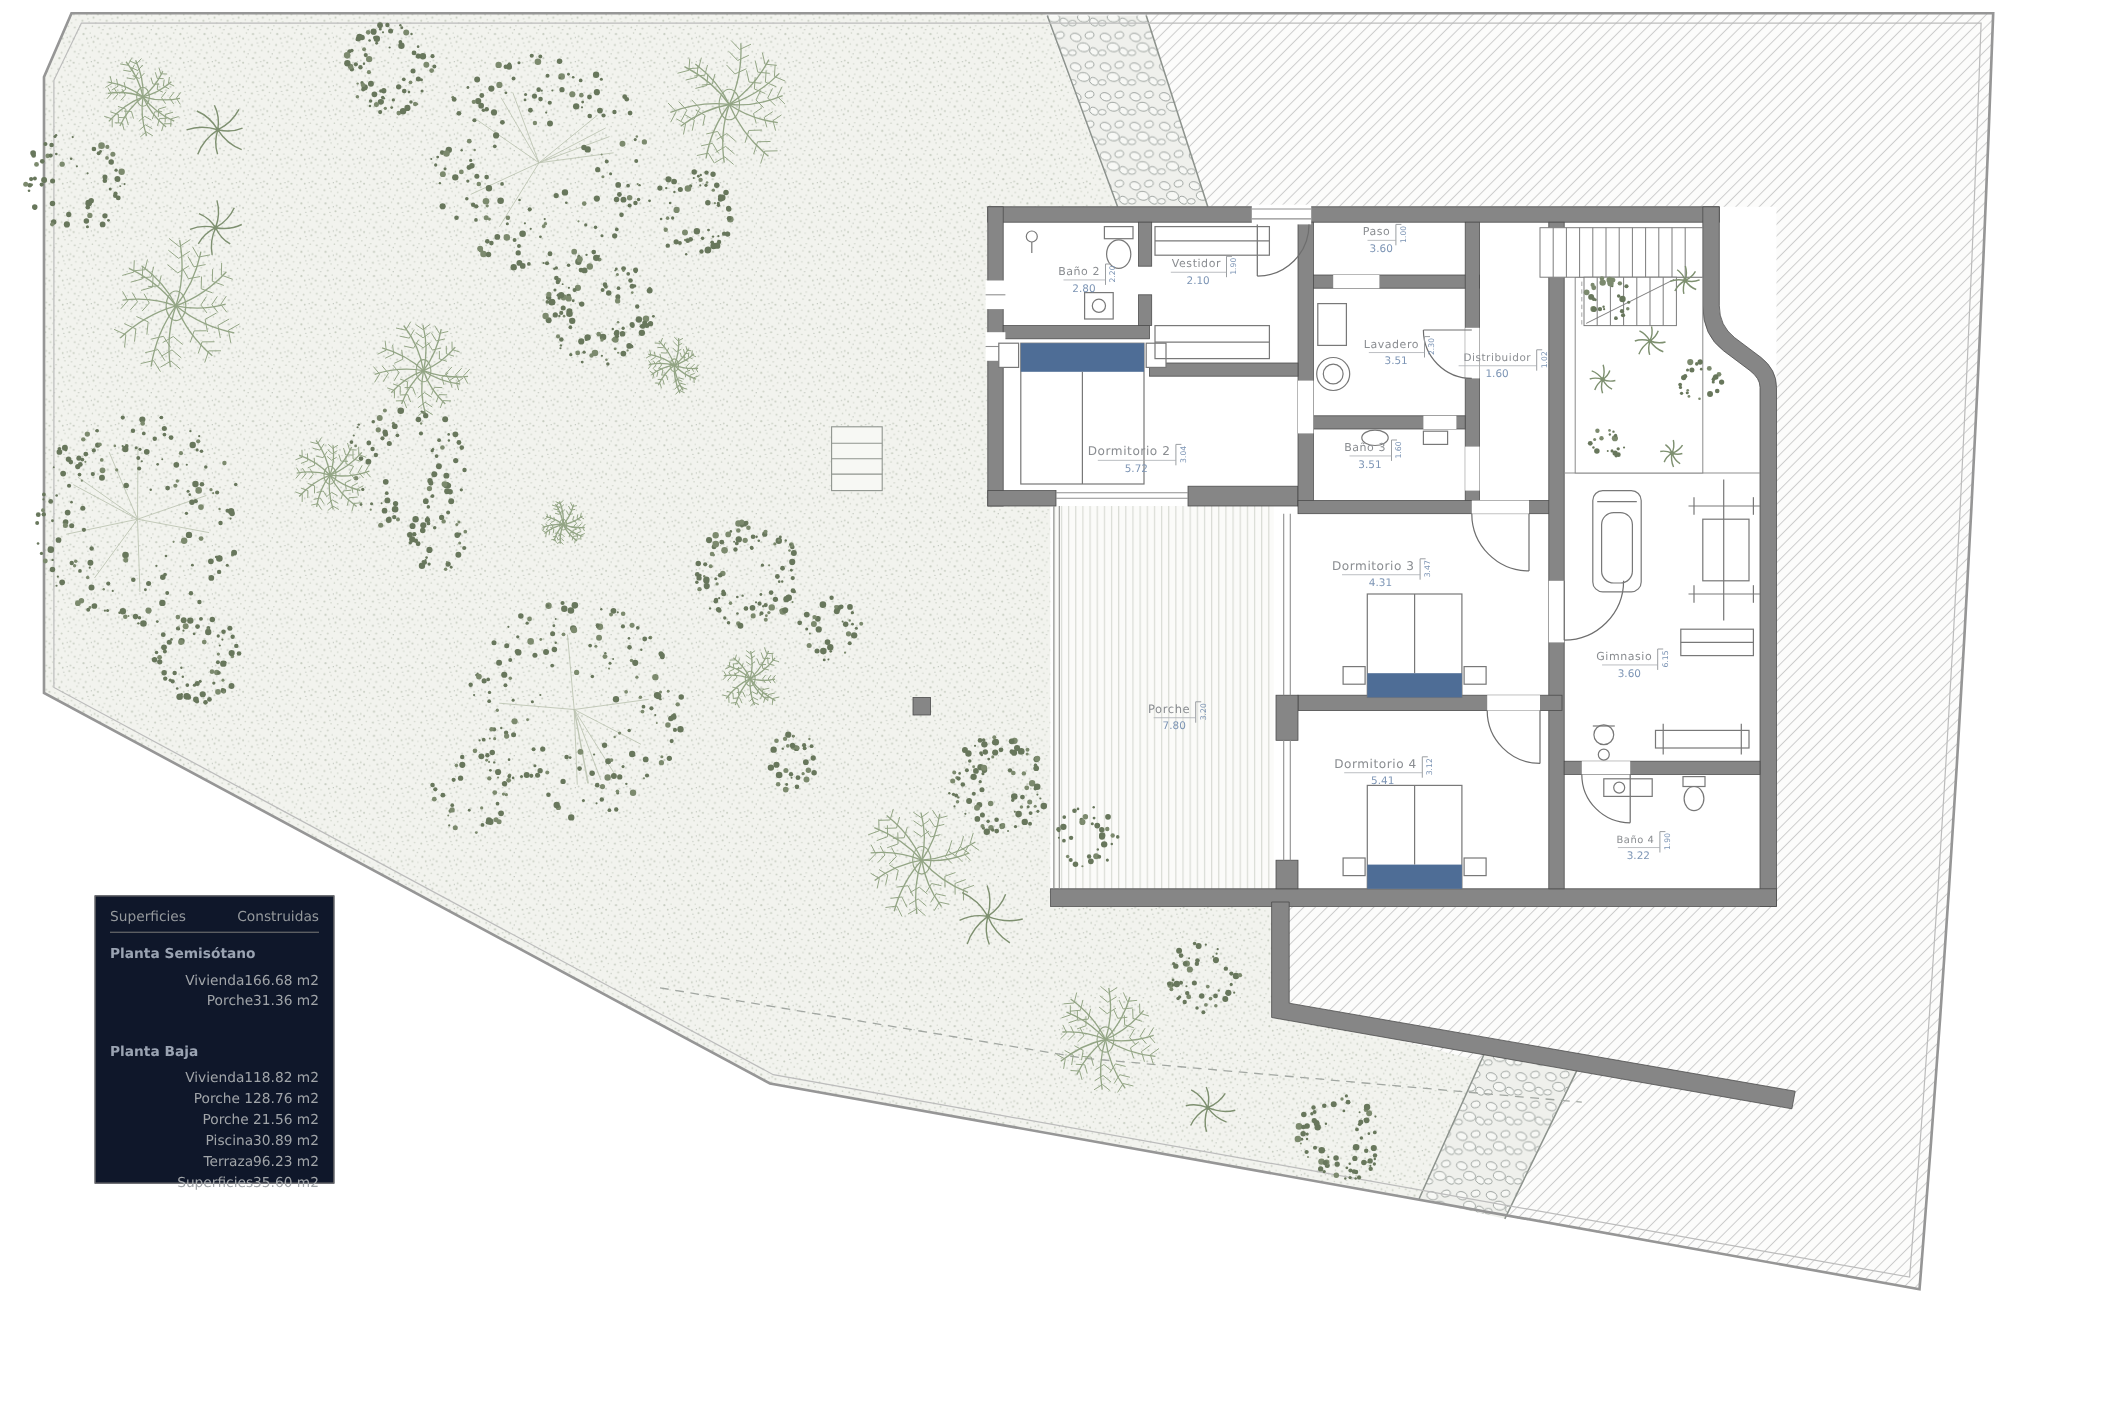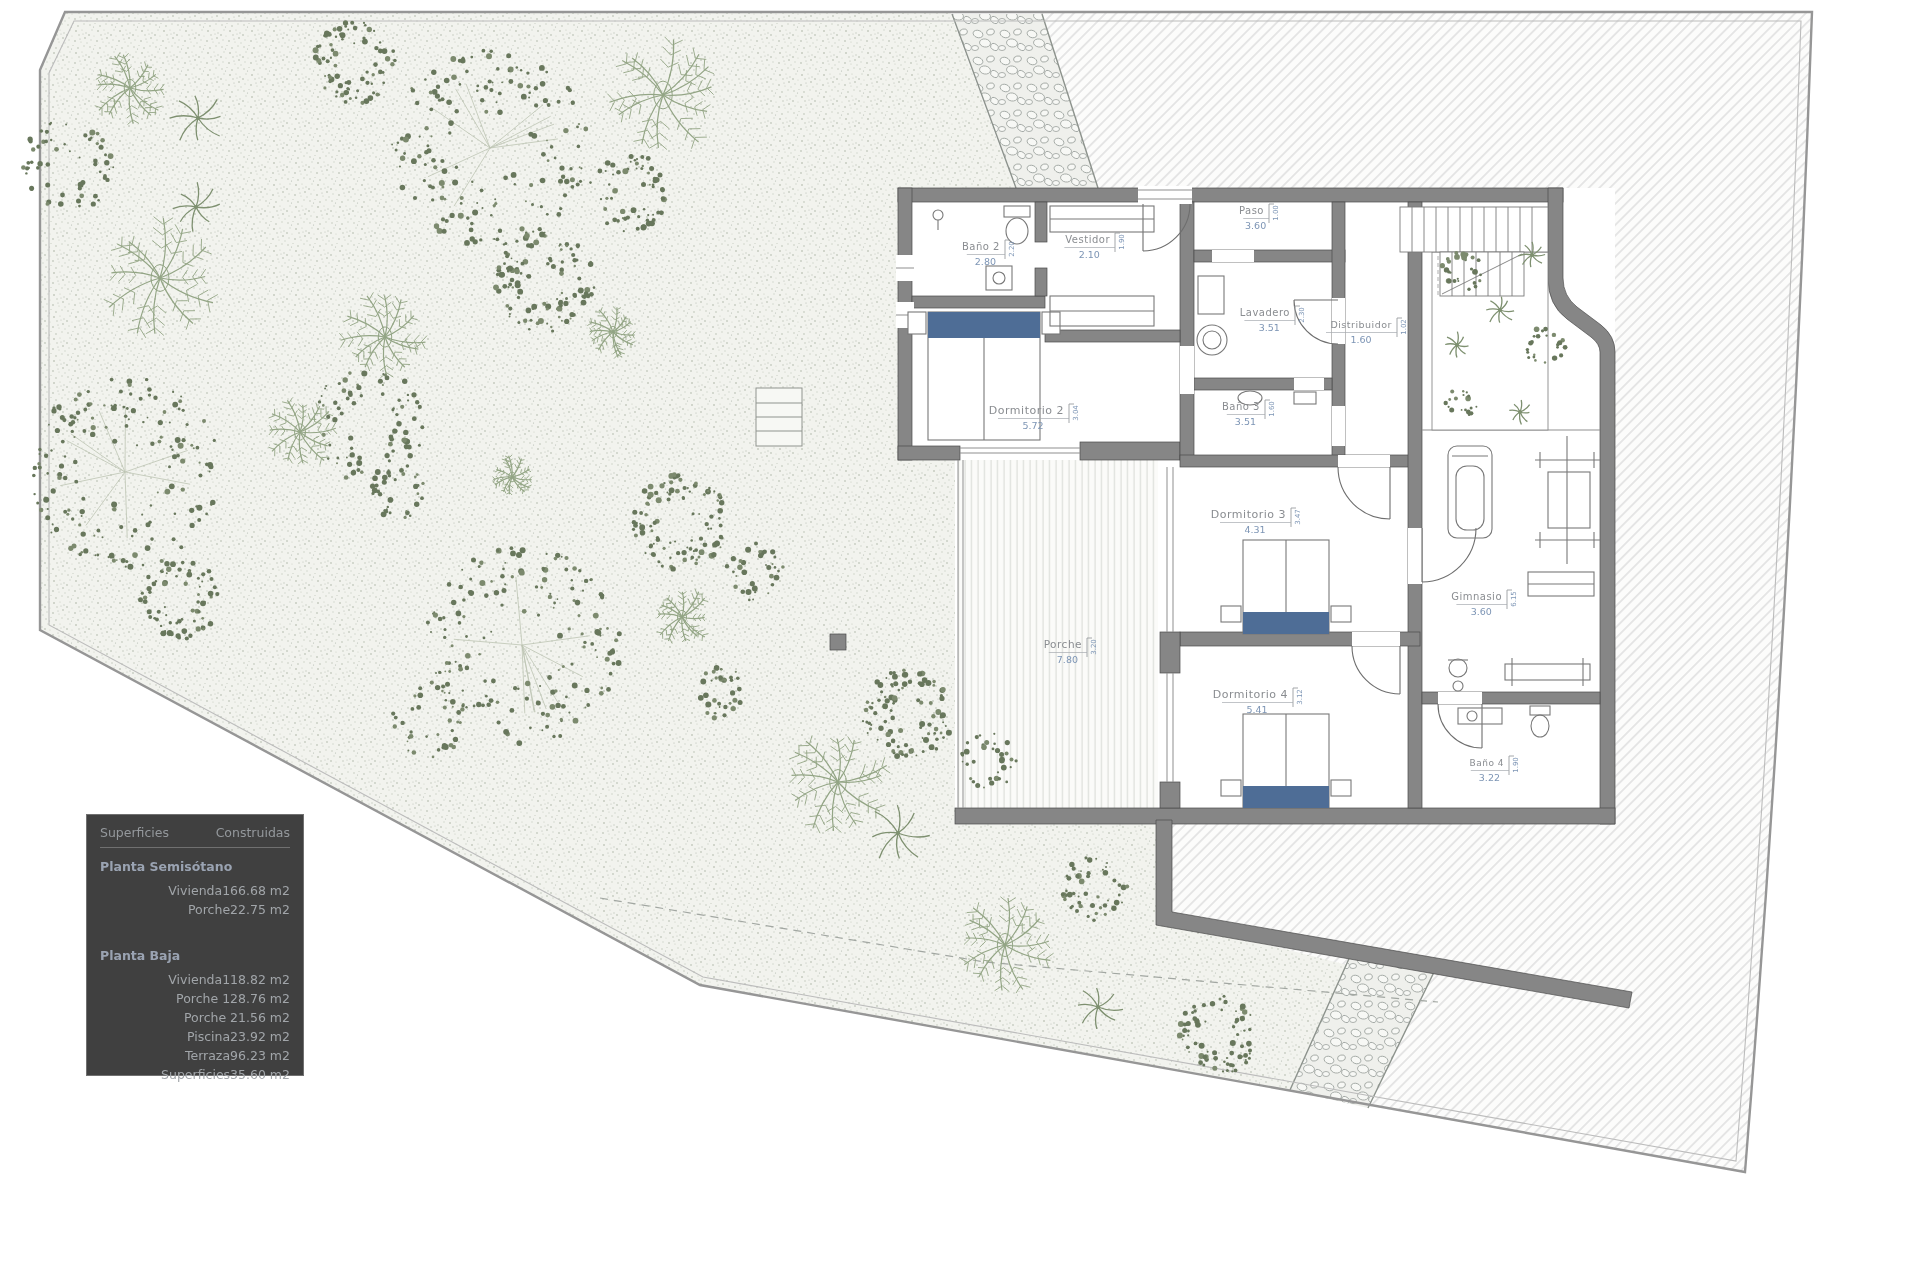--- a/index.html
+++ b/index.html
@@ -4,21 +4,21 @@
 <style>
   html,body{margin:0;padding:0;}
   body{
     width:1920px;height:1280px;position:relative;background:#ffffff;overflow:hidden;
     font-family:"DejaVu Sans", sans-serif;
   }
   #plan-svg{position:absolute;left:0;top:0;}
   
   .legend{
     position:absolute;left:86px;top:814px;width:218px;height:262px;
-    background:#404040;border:1.6px solid #707070;box-sizing:border-box;
+    background:#0f172a;border:1.6px solid #707070;box-sizing:border-box;
     padding:10px 13px 8px 13px;font-size:12.5px;color:#a1a5a9;
   }
   .lg-head{display:flex;justify-content:space-between;color:#94989c;
     padding-bottom:7px;border-bottom:1.4px solid #707070;}
   .lg-section-title{color:#9aa3b2;margin:11px 0 7px 0;font-weight:bold;}
   .lg-section + .lg-section{margin-top:29px;}
   .lg-row{display:flex;justify-content:flex-end;line-height:19px;}
   .lg-row .v{text-align:right;}
   svg text{user-select:none;}
 </style>
@@ -2963,40 +2963,40 @@
   </div>
   <div id="lg-body">
       <div class="lg-section">
         <div class="lg-section-title">Planta Semisótano</div>
         <div class="lg-row">
           <span>Vivienda</span>
           <span class="v">166.68 m2</span>
         </div>
         <div class="lg-row">
           <span>Porche</span>
-          <span class="v">22.75 m2</span>
+          <span class="v">31.36 m2</span>
         </div>
       </div>
       <div class="lg-section">
         <div class="lg-section-title">Planta Baja</div>
         <div class="lg-row">
           <span>Vivienda</span>
           <span class="v">118.82 m2</span>
         </div>
         <div class="lg-row">
           <span>Porche 1</span>
           <span class="v">28.76 m2</span>
         </div>
         <div class="lg-row">
           <span>Porche 2</span>
           <span class="v">1.56 m2</span>
         </div>
         <div class="lg-row">
           <span>Piscina</span>
-          <span class="v">23.92 m2</span>
+          <span class="v">30.89 m2</span>
         </div>
         <div class="lg-row">
           <span>Terraza</span>
           <span class="v">96.23 m2</span>
         </div>
         <div class="lg-row">
           <span>Superficies</span>
           <span class="v">35.60 m2</span>
         </div>
       </div>

